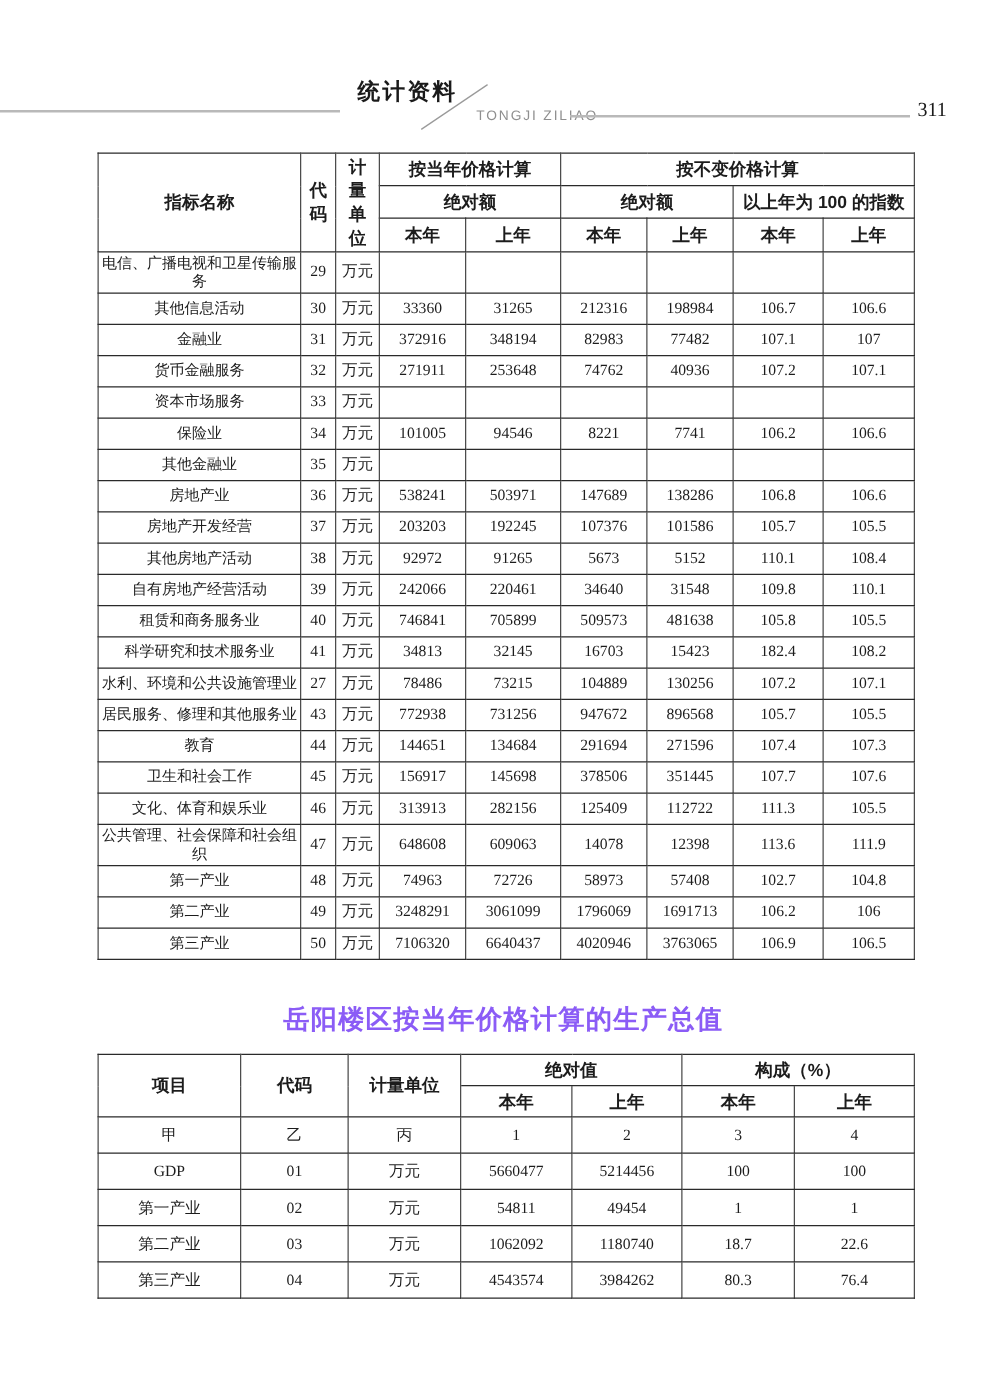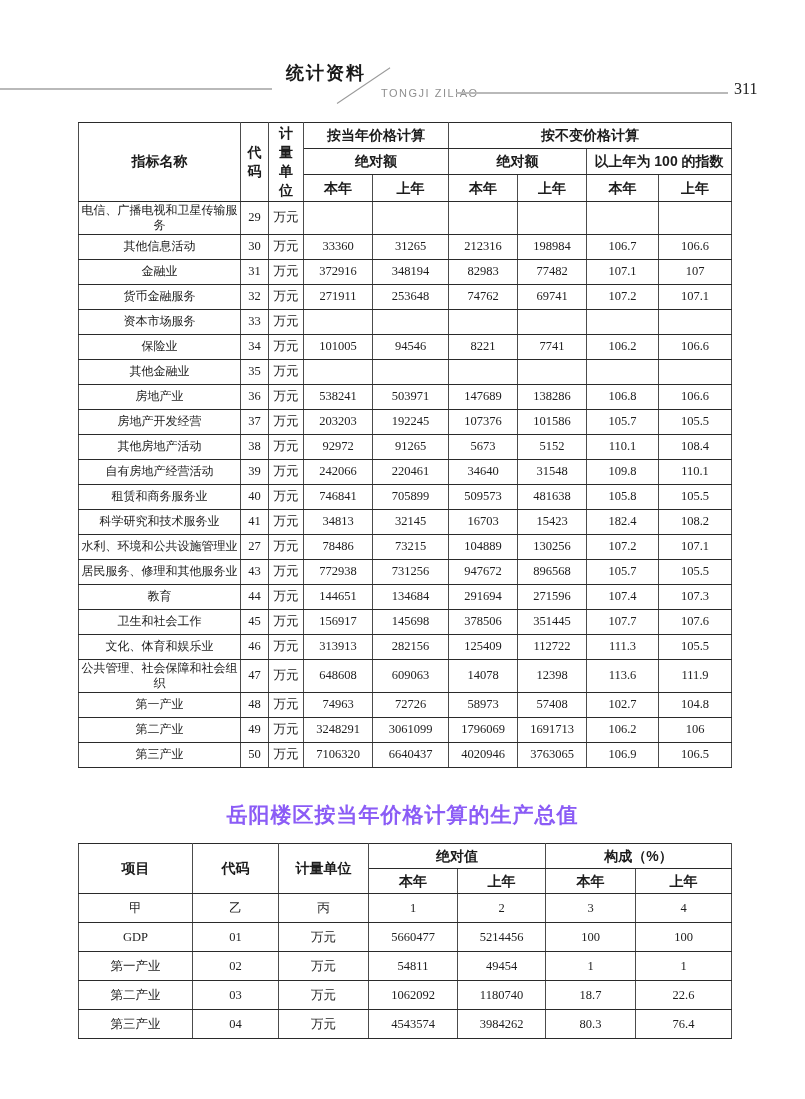--- a/index.html
+++ b/index.html
@@ -137,21 +137,21 @@
           <td>107.1</td>
           <td>107</td>
         </tr>
         <tr>
           <td>货币金融服务</td>
           <td>32</td>
           <td>万元</td>
           <td>271911</td>
           <td>253648</td>
           <td>74762</td>
-          <td>69741</td>
+          <td>40936</td>
           <td>107.2</td>
           <td>107.1</td>
         </tr>
         <tr>
           <td>资本市场服务</td>
           <td>33</td>
           <td>万元</td>
           <td></td>
           <td></td>
           <td></td>

